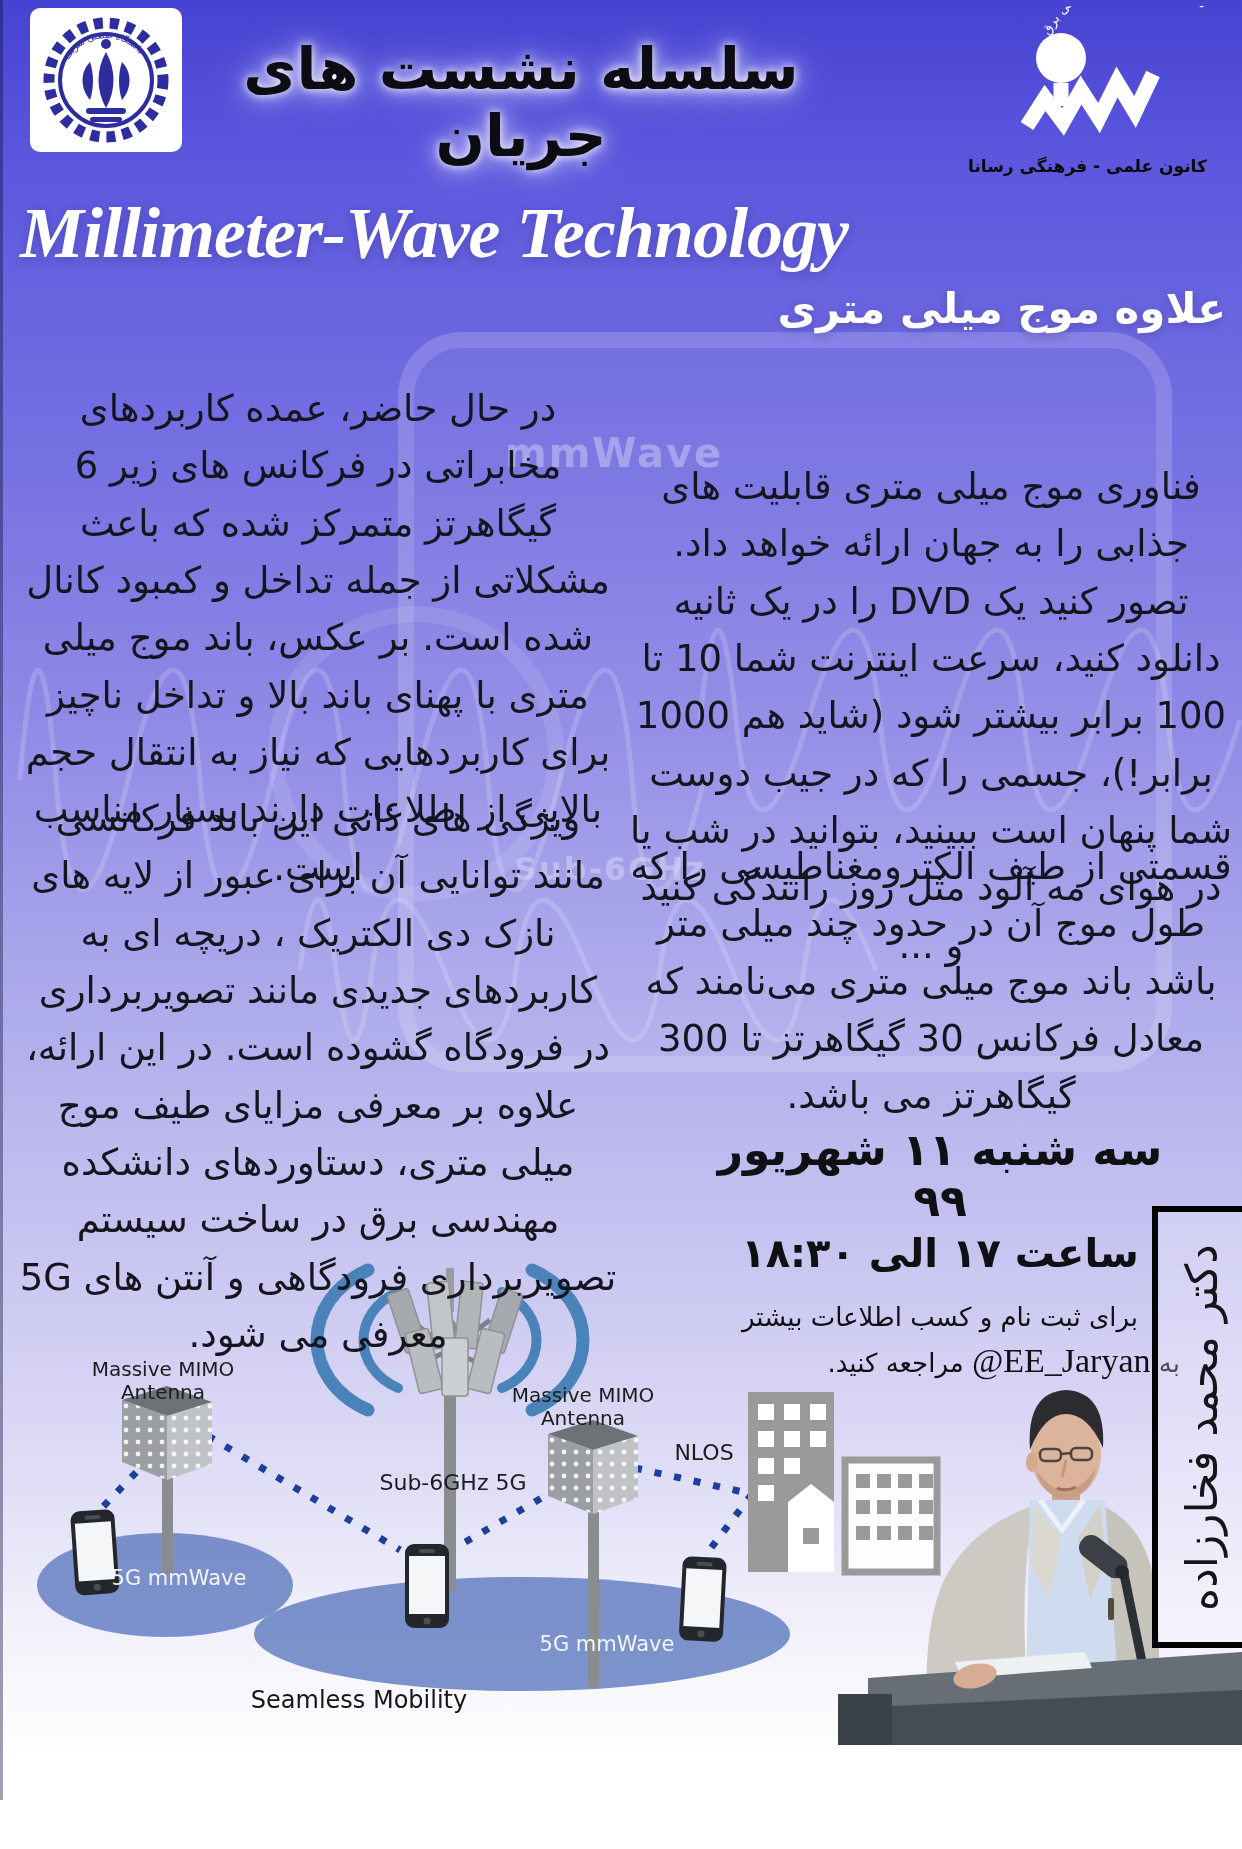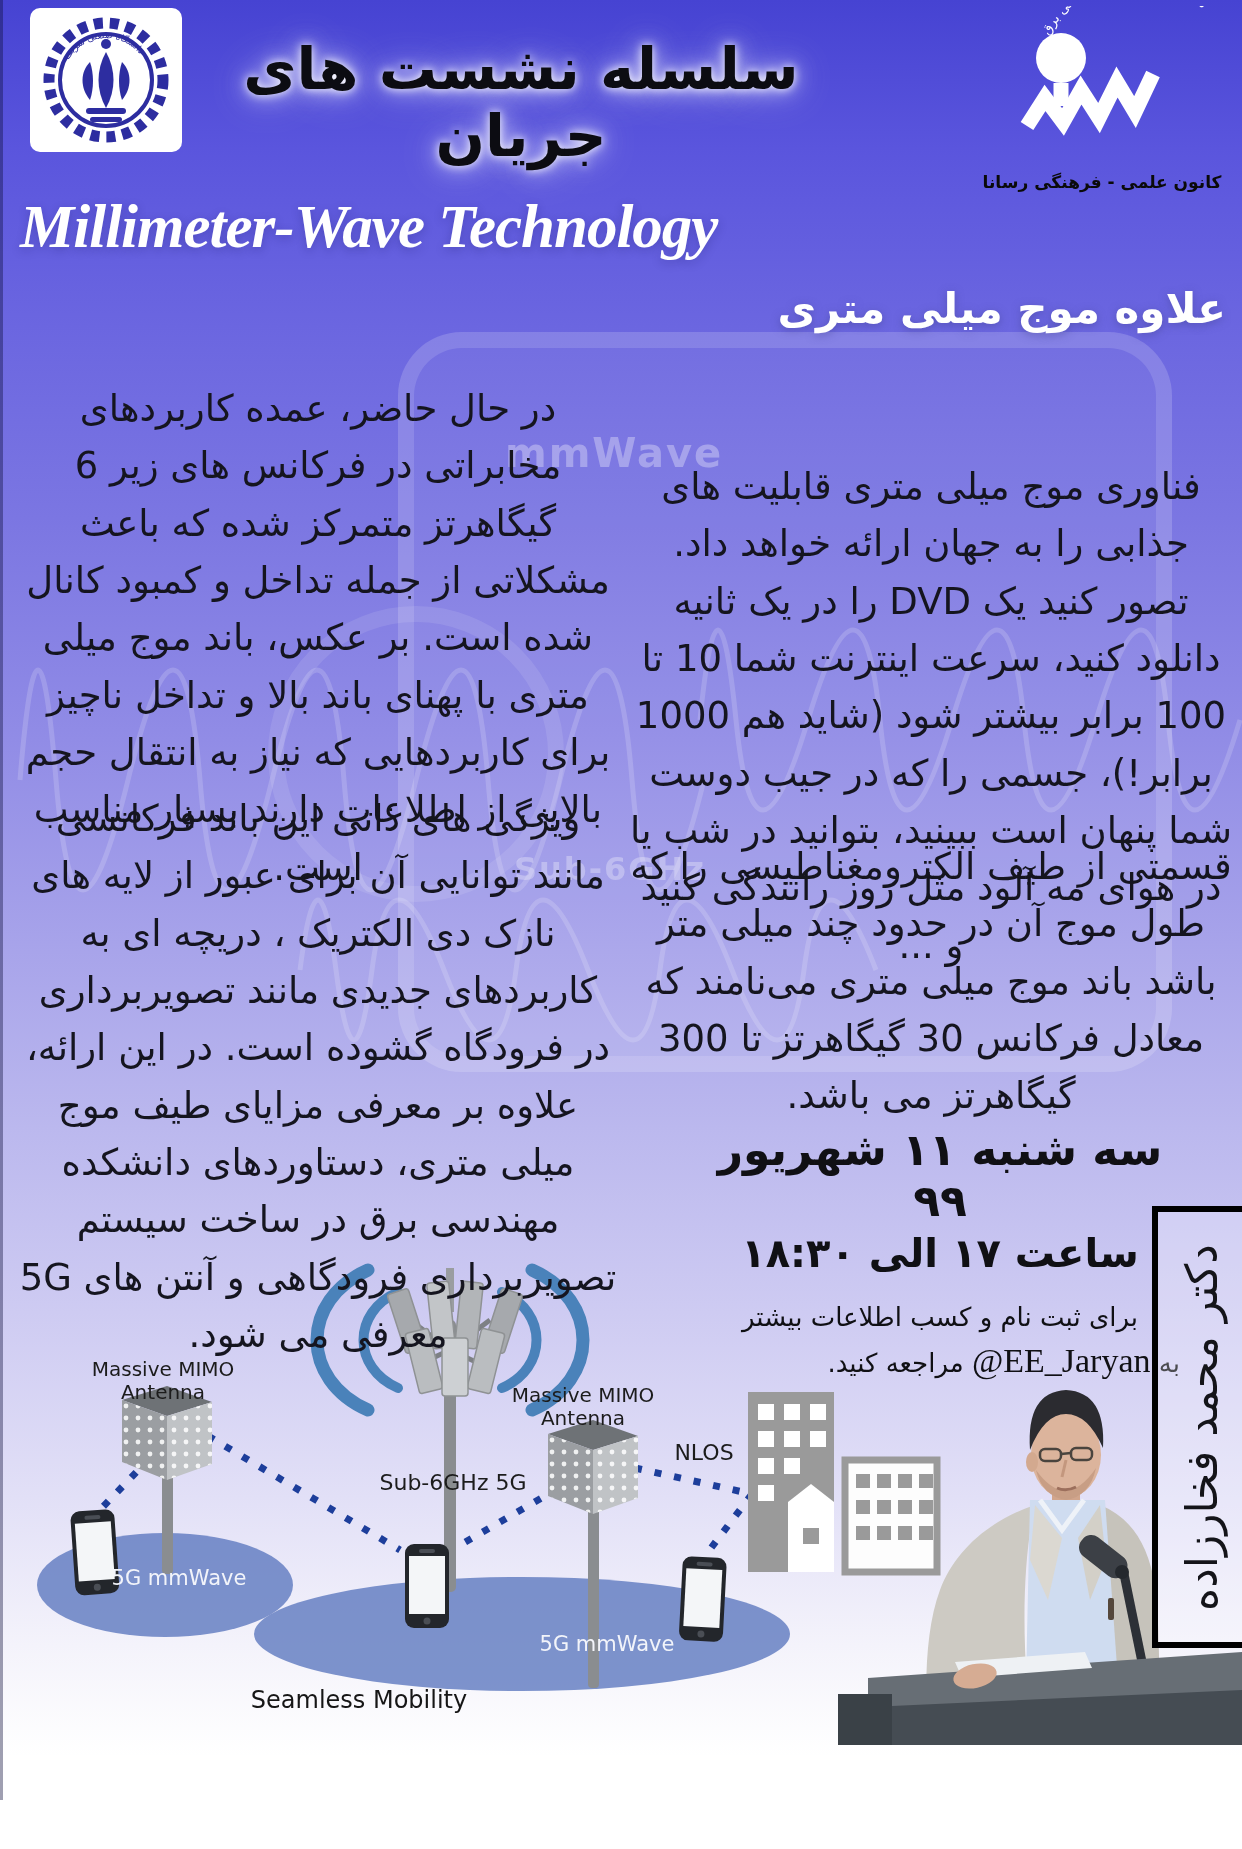--- a/index.html
+++ b/index.html
@@ -16,25 +16,25 @@
   .wm-sub6{left:492px;top:850px;font-size:32px;font-weight:bold;color:rgba(255,255,255,.30);letter-spacing:2px;margin-left:22px;}
   .wm-5g{left:300px;top:622px;font-size:150px;font-weight:bold;color:rgba(255,255,255,.15);}
   .wm-ring{left:268px;top:606px;width:264px;height:264px;border:16px solid rgba(255,255,255,.10);border-radius:50%;}
   
   .hdr{z-index:3;}
   .sharif{left:30px;top:8px;width:152px;height:144px;}
   .series-title{left:215px;top:36px;width:612px;text-align:center;direction:rtl;
     font-size:58px;font-weight:bold;color:#0c0c12;line-height:1.15;
     text-shadow:0 0 10px rgba(255,255,255,.95),0 0 22px rgba(230,230,255,.85),0 0 40px rgba(220,220,255,.6);}
   .rasana{left:975px;top:6px;width:262px;height:150px;}
-  .rasana-caption{left:968px;top:156px;width:268px;text-align:center;direction:rtl;
-    font-size:17px;font-weight:bold;color:#0a0a0a;margin-top:16px;}
+  .rasana-caption{left:968px;top:156px;width:268px;text-align:left;direction:rtl;
+    font-size:17px;font-weight:bold;color:#0a0a0a;}
   .title-en{left:20px;top:192px;width:880px;color:#fff;
     font-family:"Liberation Serif","DejaVu Serif",serif;font-style:italic;font-weight:bold;
-    font-size:61px;letter-spacing:-1px;text-shadow:0 3px 10px rgba(20,20,90,.25);}
+    font-size:72px;letter-spacing:-1px;text-shadow:0 3px 10px rgba(20,20,90,.25);}
   .title-fa{left:590px;top:284px;width:644px;direction:rtl;text-align:right;padding-right:8px;
     box-sizing:border-box;font-size:42px;font-weight:bold;color:#ffffff;
     text-shadow:0 2px 8px rgba(70,70,150,.55);}
   
   .para{z-index:3;direction:rtl;text-align:center;font-size:37px;line-height:1.55;color:#15151f;}
   .col-left-p1{left:18px;top:380px;width:600px;}
   .col-left-p2{left:18px;top:790px;width:600px;}
   .col-right-p1{left:628px;top:458px;width:606px;}
   .col-right-p2{left:628px;top:838px;width:606px;}
   

